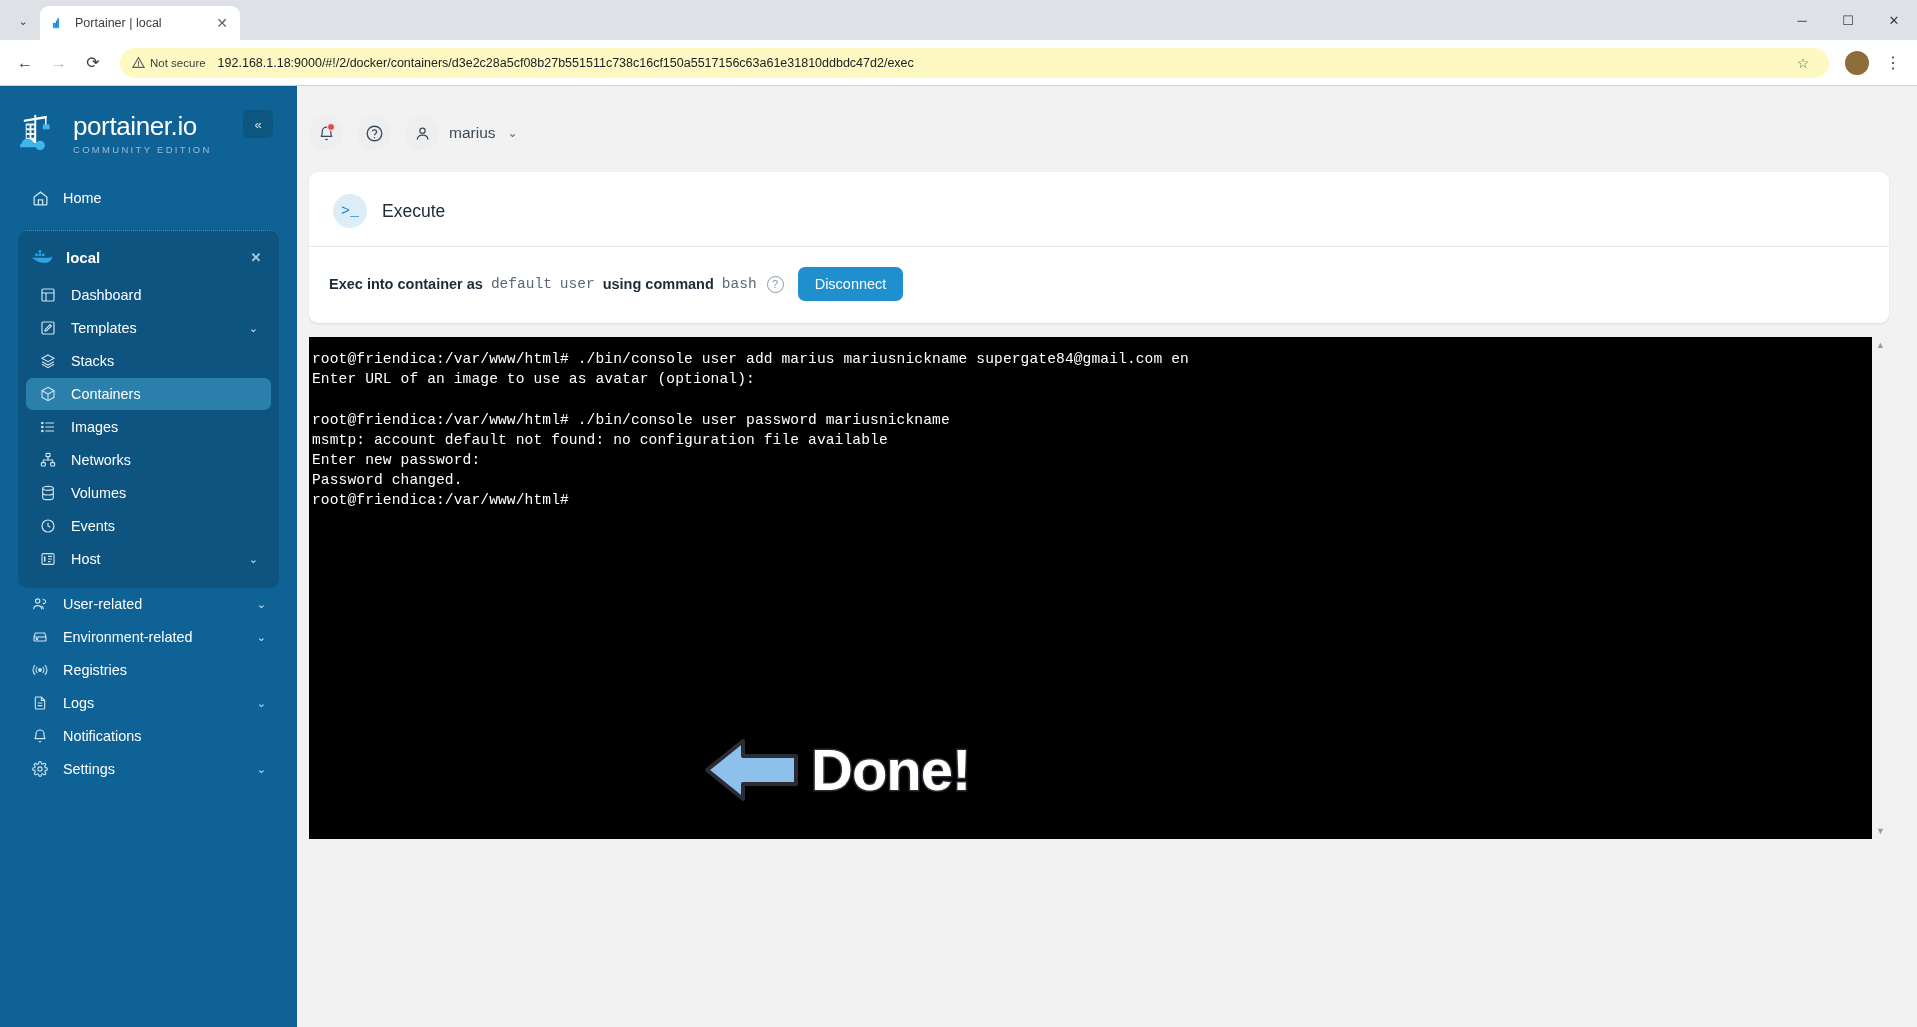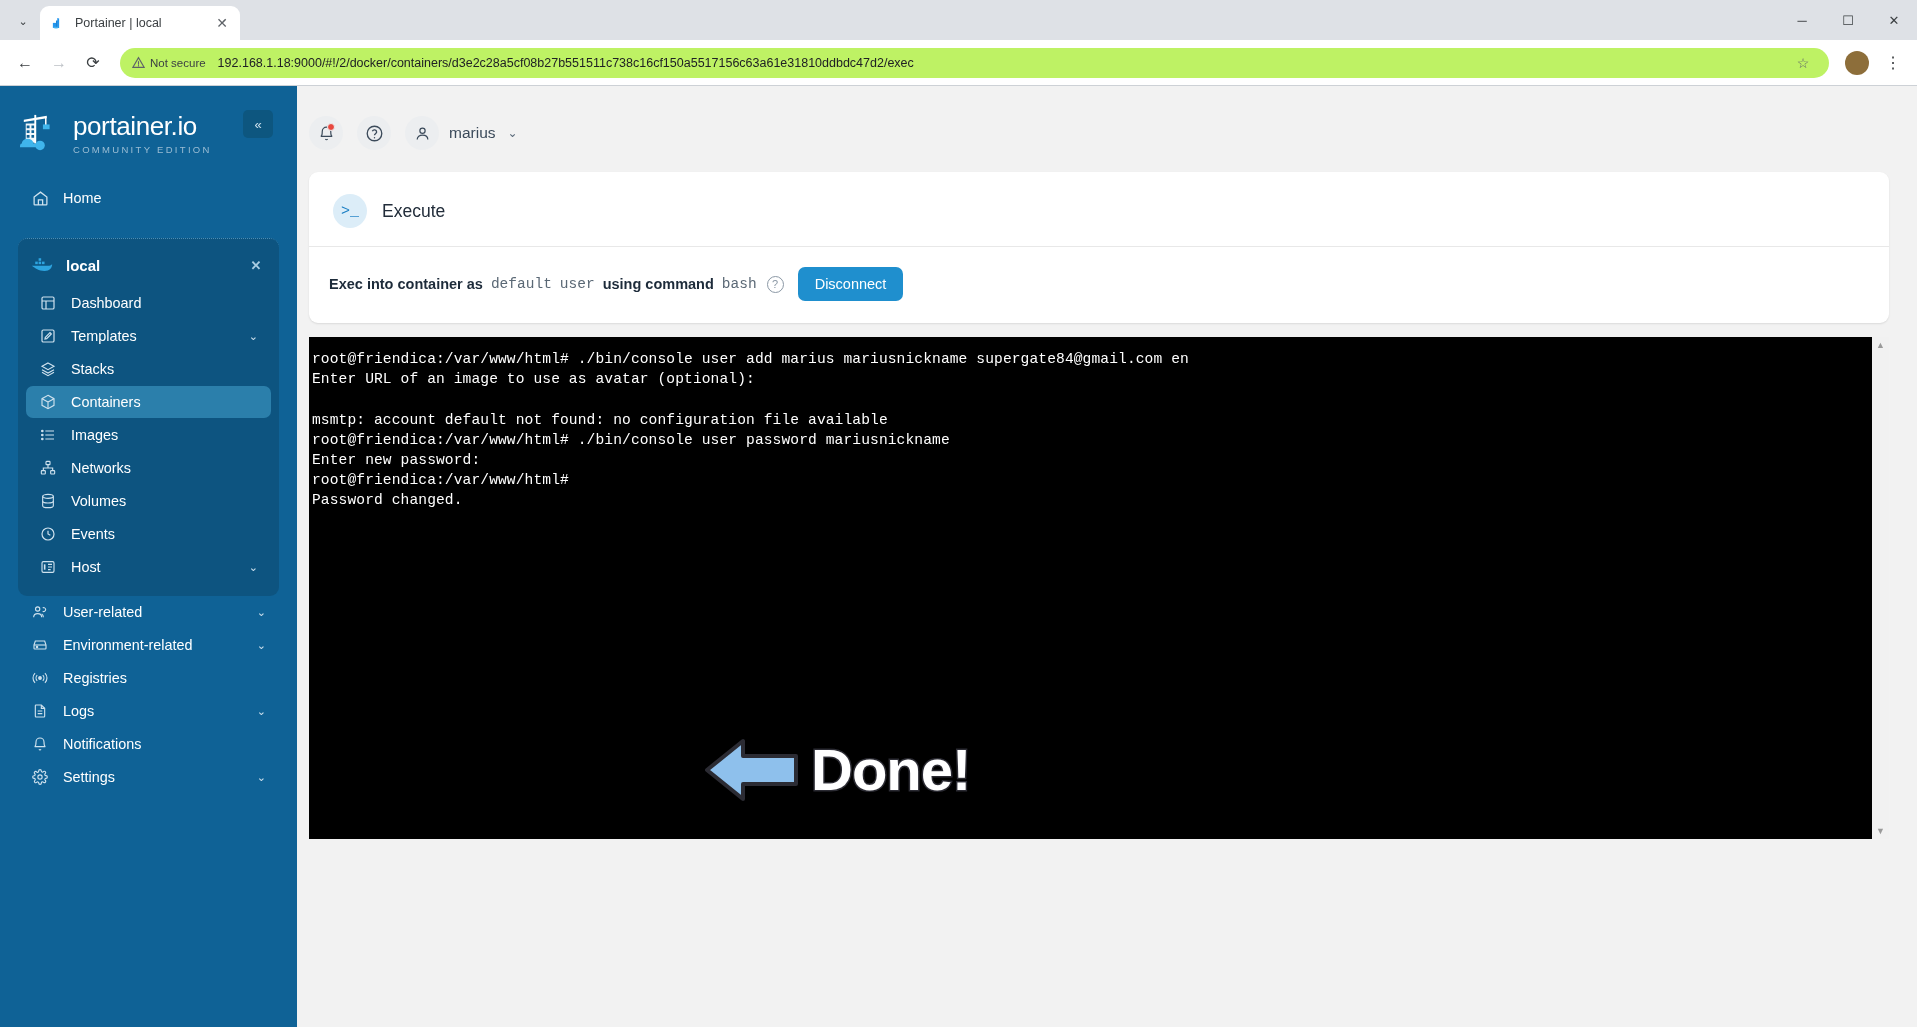--- a/index.html
+++ b/index.html
@@ -44,21 +44,21 @@
     height: 45px; background: #ffffff;
     display: flex; align-items: center; padding: 0 10px; gap: 4px;
   }
   .nav-btn {
     width: 30px; height: 30px; border-radius: 50%;
     display: flex; align-items: center; justify-content: center;
     color: #3c4043; font-size: 16px; flex: 0 0 30px;
   }
   .nav-btn.disabled { color: #bdc1c6; }
   .omnibox {
-    flex: 1; height: 30px; background: #bef264; border-radius: 16px;
+    flex: 1; height: 30px; background: #fef9c3; border-radius: 16px;
     display: flex; align-items: center; padding: 0 12px; gap: 8px;
     margin-left: 8px; margin-right: 6px;
   }
   .notsecure { display: flex; align-items: center; gap: 5px; flex: 0 0 auto;
     font-size: 11.5px; color: #3c4043; font-weight: 500; }
   .url { font-size: 12.5px; color: #202124; white-space: nowrap;
     overflow: hidden; text-overflow: ellipsis; flex: 1; padding-left: 4px; }
   .star-btn { width: 28px; height: 28px; display: flex; align-items: center;
     justify-content: center; color: #5f6368; font-size: 14px; flex: 0 0 28px; }
   .profile-pic { width: 24px; height: 24px; border-radius: 50%;
@@ -92,21 +92,21 @@
   .nav-root { padding: 0 18px; }
   .nav-item {
     display: flex; align-items: center; gap: 14px;
     height: 32px; padding: 0 13px; border-radius: 7px;
     color: #ffffff; font-size: 14.4px; margin-bottom: 1px;
   }
   .nav-item .ic { width: 18px; flex: 0 0 18px; display: flex;
     align-items: center; justify-content: center; color: #cfe2ee; }
   .nav-item .lbl { flex: 1; }
   .nav-item .caret { color: #cfe2ee; font-size: 11px; }
-  .nav-item.home { margin-top: 4px; margin-bottom: 24px; }
+  .nav-item.home { margin-top: 4px; margin-bottom: 16px; }
 
   .env-group {
     background: #0d5480; border-radius: 9px; margin: 0 18px;
     padding: 8px 0 12px 0; border-top: 1px dotted #4a8cb3;
   }
   .env-head {
     display: flex; align-items: center; gap: 13px;
     height: 36px; padding: 0 13px; color: #fff; font-size: 15px; font-weight: 700;
   }
   .env-head .whale { width: 22px; flex: 0 0 22px; color:#2da5e0; display:flex; }
@@ -526,25 +526,25 @@
           <span class="help-circle">?</span>
           <button class="disconnect-btn">Disconnect</button>
         </div>
       </div>
 
       <div class="term-wrap">
         <div class="terminal">
           <div class="term-line">root@friendica:/var/www/html# ./bin/console user add marius mariusnickname supergate84@gmail.com en</div>
           <div class="term-line">Enter URL of an image to use as avatar (optional):</div>
           <div class="term-line">&nbsp;</div>
+          <div class="term-line">root@friendica:/var/www/html# ./bin/console user password mariusnickname</div>
           <div class="term-line">msmtp: account default not found: no configuration file available</div>
-          <div class="term-line">root@friendica:/var/www/html# ./bin/console user password mariusnickname</div>
           <div class="term-line">Enter new password:</div>
+          <div class="term-line">Password changed.</div>
           <div class="term-line">root@friendica:/var/www/html#</div>
-          <div class="term-line">Password changed.</div>
 
           <div class="annot">
             <svg width="100" height="70" viewBox="0 0 100 70">
               <path d="M6 35 L42 6 L42 21 L95 21 L95 49 L42 49 L42 64 Z" fill="#8ec0ec" stroke="#2b2b33" stroke-width="4" stroke-linejoin="round"></path>
             </svg>
             <span class="annot-text">Done!</span>
           </div>
         </div>
         <div class="term-scroll">
           <span class="sc-arrow">▲</span>

